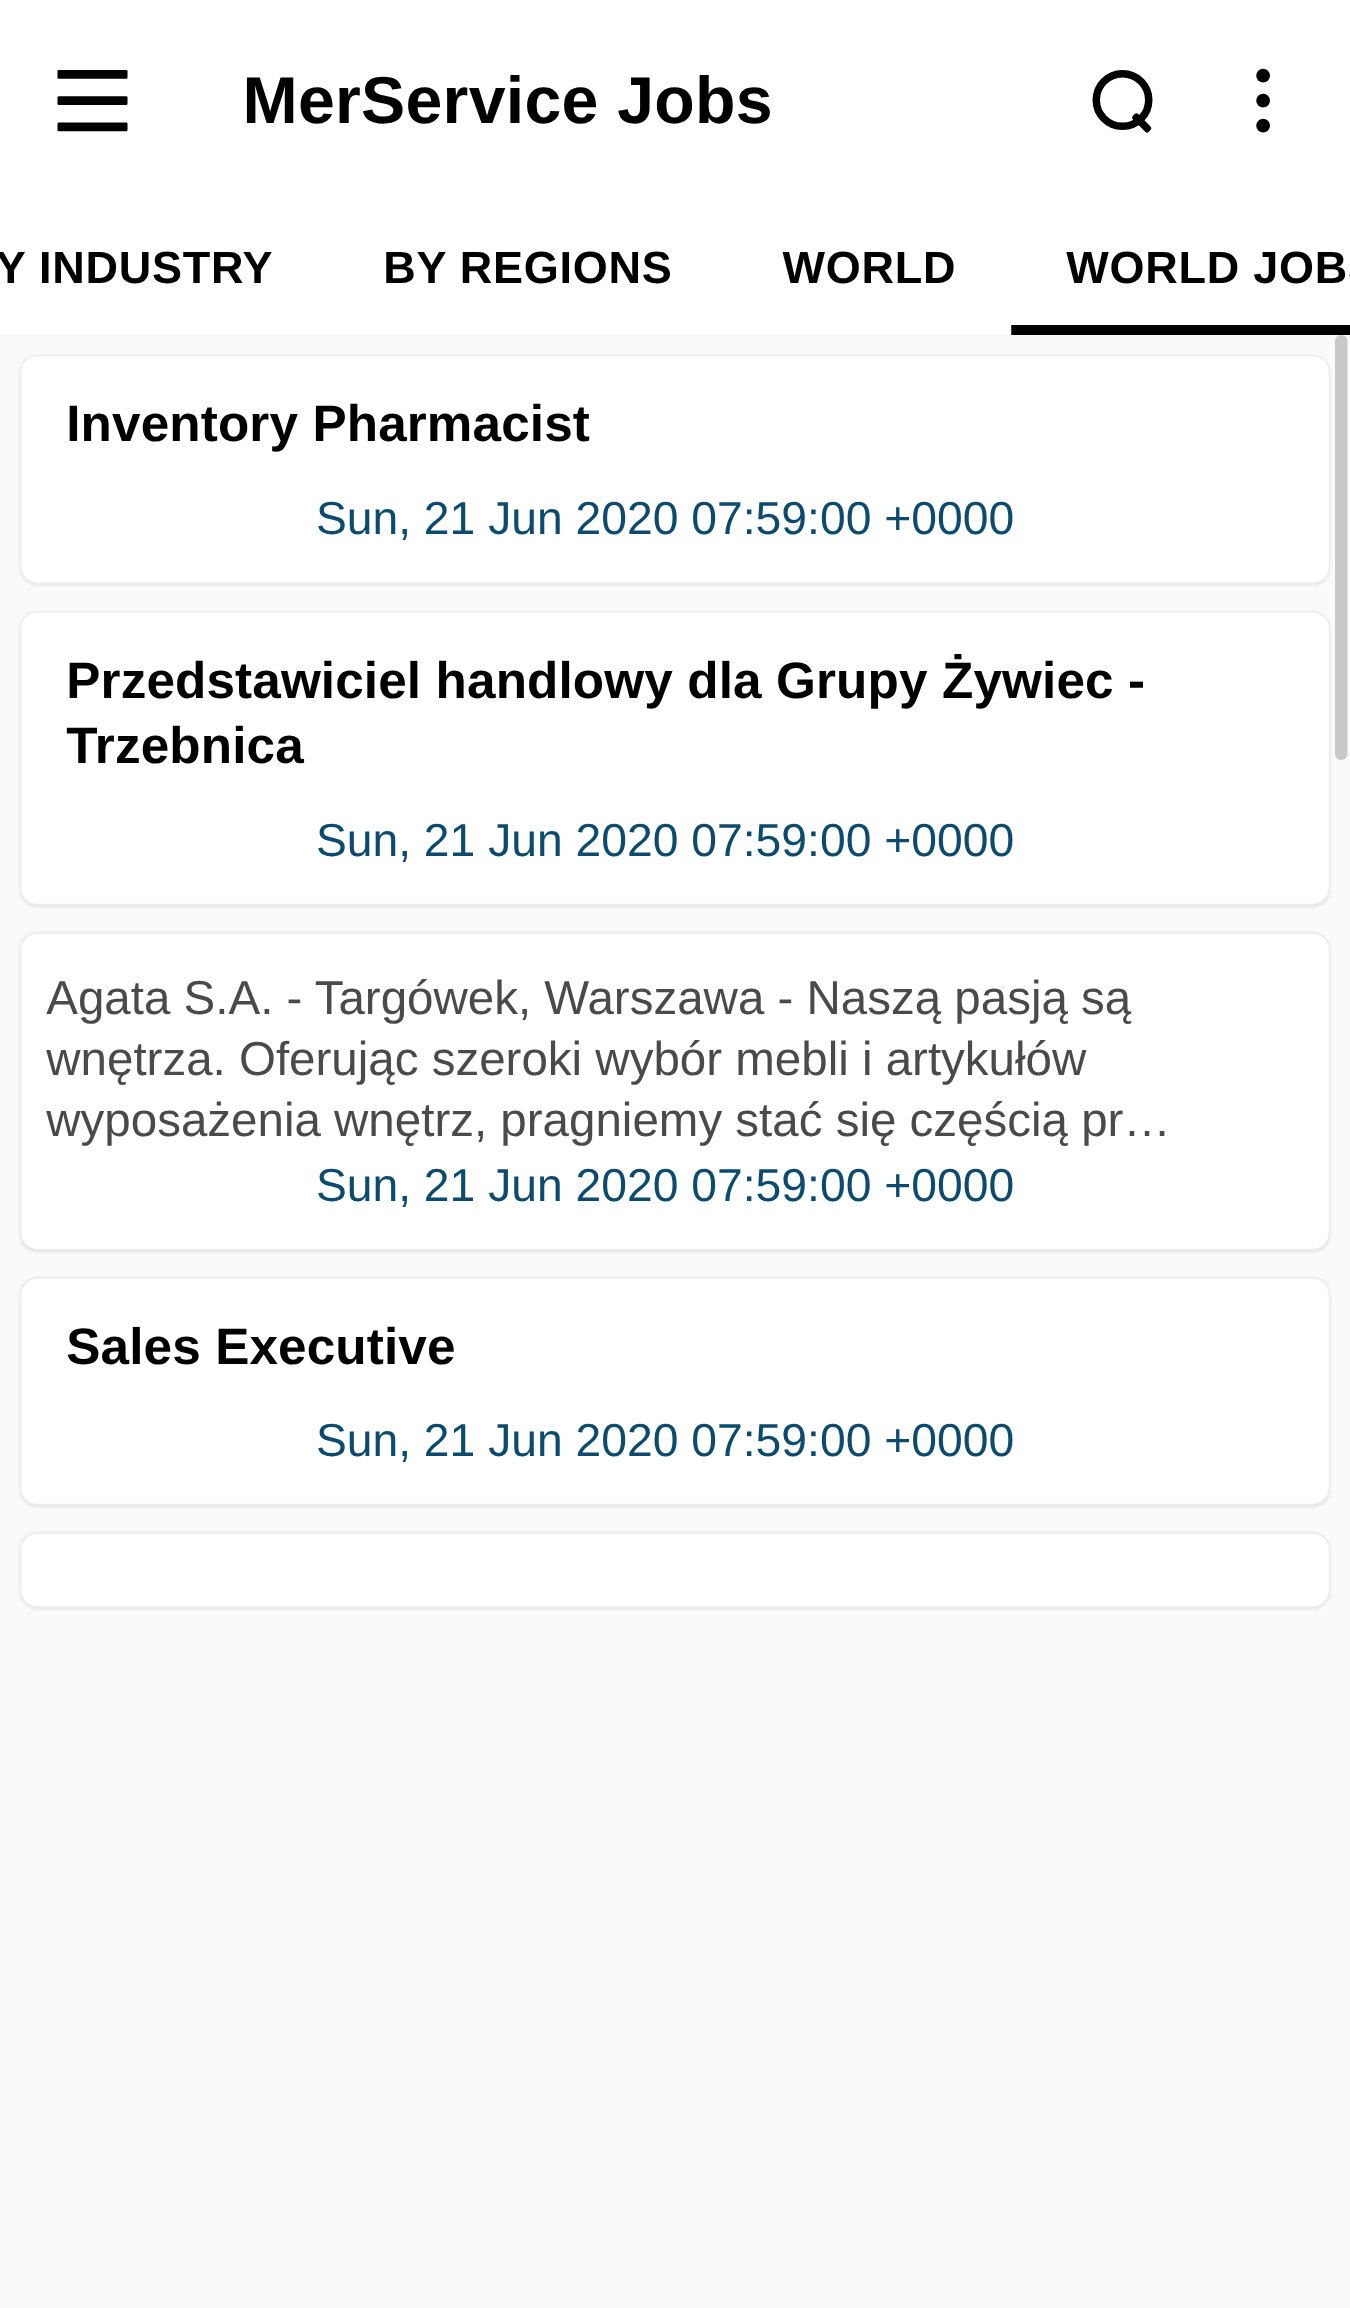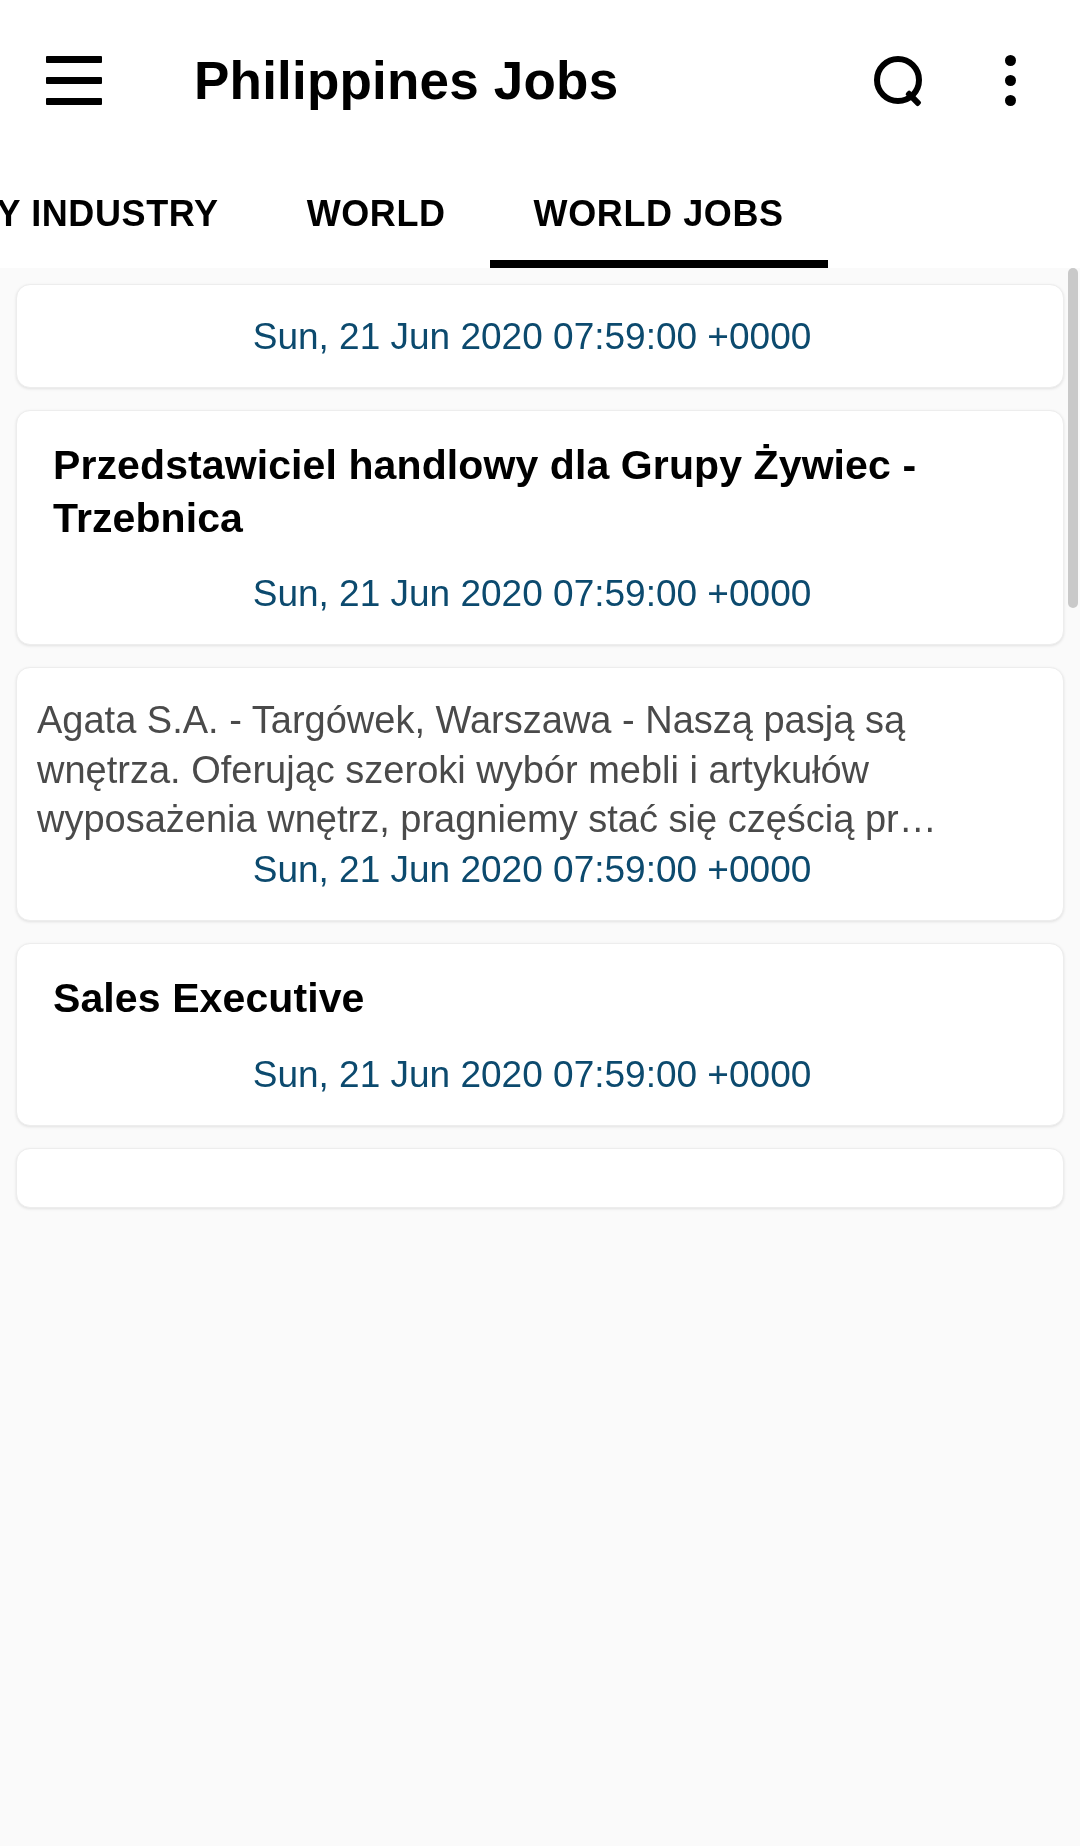--- a/index.html
+++ b/index.html
@@ -213,21 +213,21 @@
 <div id="app">
 
   <div class="appbar">
 
     <div class="hamburger">
       <span></span>
       <span></span>
       <span></span>
     </div>
 
-    <div class="appbar-title">Philippines Jobs</div>
+    <div class="appbar-title">MerService Jobs</div>
 
     <div class="appbar-actions">
       <div class="icon-btn">
         <div class="search-glyph"></div>
       </div>
       <div class="icon-btn">
         <div class="dots">
           <i></i>
           <i></i>
           <i></i>
@@ -237,39 +237,44 @@
   </div>
 
   <div class="tabbar">
     <div class="tabstrip">
 
       <div class="tab">
         <span>BY INDUSTRY</span>
 
       </div>
 
+      <div class="tab">
+        <span>BY REGIONS</span>
+
+      </div>
 
       <div class="tab">
         <span>WORLD</span>
 
       </div>
 
       <div class="tab active">
         <span>WORLD JOBS</span>
         <span class="tab-underline"></span>
       </div>
 
     </div>
   </div>
 
   <div class="list">
 
     <div class="scroll-thumb"></div>
 
     <div class="card">
+      <div class="card-title">Inventory Pharmacist</div>
       <div class="card-date">Sun, 21 Jun 2020 07:59:00 +0000</div>
     </div>
 
     <div class="card">
       <div class="card-title">Przedstawiciel handlowy dla Grupy Żywiec - Trzebnica</div>
       <div class="card-date">Sun, 21 Jun 2020 07:59:00 +0000</div>
     </div>
 
     <div class="card">
       <div class="card-desc">Agata S.A. - Targówek, Warszawa - Naszą pasją są wnętrza. Oferując szeroki wybór mebli i artykułów wyposażenia wnętrz, pragniemy stać się częścią pr…</div>

